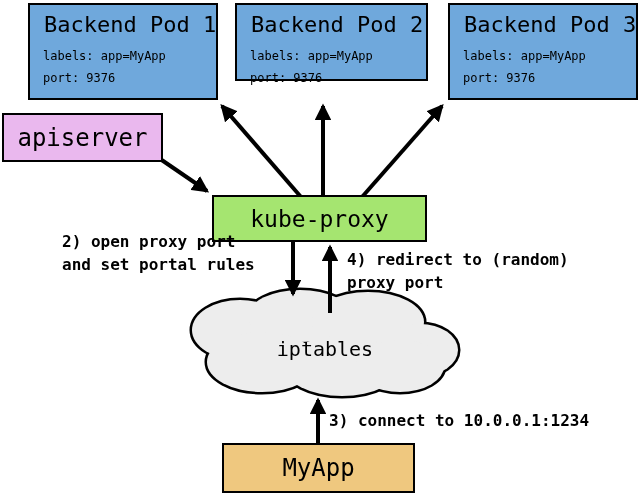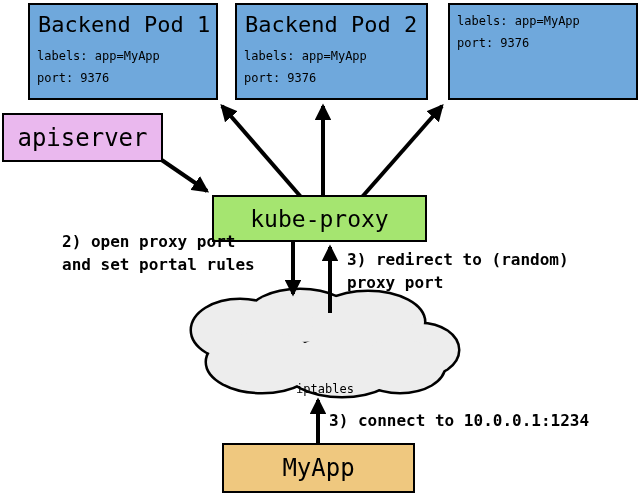--- a/index.html
+++ b/index.html
@@ -4,35 +4,34 @@
 <style>
   html,body{margin:0;padding:0;background:#fff;}
   .stage{
     position:relative;width:640px;height:494px;background:#fff;overflow:hidden;
     font-family:"DejaVu Sans Mono","Liberation Mono",monospace;color:#000;
   }
   .layer{position:absolute;left:0;top:0;width:640px;height:494px;}
   .node{
     position:absolute;box-sizing:border-box;border:2px solid #000;
   }
-  .pod{background:var(--podBlue);padding:5px 7px;}
+  .pod{background:var(--podBlue);padding:5px 13px;}
   .pod-title{font-size:22px;line-height:26px;margin:2px 0 7px 1px;white-space:nowrap;}
   .pod-line{font-size:12px;line-height:22px;white-space:nowrap;}
   .centerlabel{display:flex;align-items:center;justify-content:center;}
   .apiserver{background:var(--apiPink);font-size:24px;}
   .kubeproxy{background:var(--proxyGreen);font-size:23px;}
   .client{background:var(--clientTan);font-size:24px;}
   .note{
     position:absolute;font-weight:bold;font-size:16px;line-height:23px;
     white-space:pre-line;
   }
   .cloud-label{
     position:absolute;left:275px;top:337px;width:100px;text-align:center;
-    font-size:12px;
-    margin-top:45px;
+    font-size:20px;
   }
   svg line{stroke:#000;stroke-width:4;}
 </style>
 </head>
 <body>
 
 <div class="stage">
 
   <svg class="layer" width="640" height="494" viewBox="0 0 640 494">
     <defs>
@@ -70,27 +69,28 @@
     <line x1="330" y1="313" x2="330" y2="247" marker-end="url(#ah)"></line>
     <line x1="318" y1="444" x2="318" y2="400" marker-end="url(#ah)"></line>
   </svg>
 
   <div class="node pod" style="left:28px;top:3px;width:190px;height:97px">
     <div class="pod-title">Backend Pod 1</div>
     <div class="pod-line">labels: app=MyApp</div>
     <div class="pod-line">port: 9376</div>
   </div>
 
-  <div class="node pod" style="left:235px;top:3px;width:193px;height:97px">
+  <div class="node pod" style="left:235px;top:3px;width:193px;height:78px">
     <div class="pod-title">Backend Pod 2</div>
     <div class="pod-line">labels: app=MyApp</div>
     <div class="pod-line">port: 9376</div>
   </div>
 
   <div class="node pod" style="left:448px;top:3px;width:190px;height:97px">
+    <div class="pod-title">Backend Pod 3</div>
     <div class="pod-line">labels: app=MyApp</div>
     <div class="pod-line">port: 9376</div>
   </div>
 
   <div class="node centerlabel apiserver" style="left:2px;top:113px;width:161px;height:49px">
     <span>apiserver</span>
   </div>
 
   <div class="node centerlabel kubeproxy" style="left:212px;top:195px;width:215px;height:47px">
     <span>kube-proxy</span>
@@ -98,16 +98,16 @@
 
   <div class="node centerlabel client" style="left:222px;top:443px;width:193px;height:50px">
     <span>MyApp</span>
   </div>
 
   <div class="cloud-label">iptables</div>
 
   <div class="note" style="left:62px;top:230px">2) open proxy port
 and set portal rules</div>
   <div class="note" style="left:329px;top:409px">3) connect to 10.0.0.1:1234</div>
-  <div class="note" style="left:347px;top:248px">3) redirect to (random)
+  <div class="note" style="left:347px;top:248px">4) redirect to (random)
 proxy port</div>
 
 </div>
 
 </body></html>

